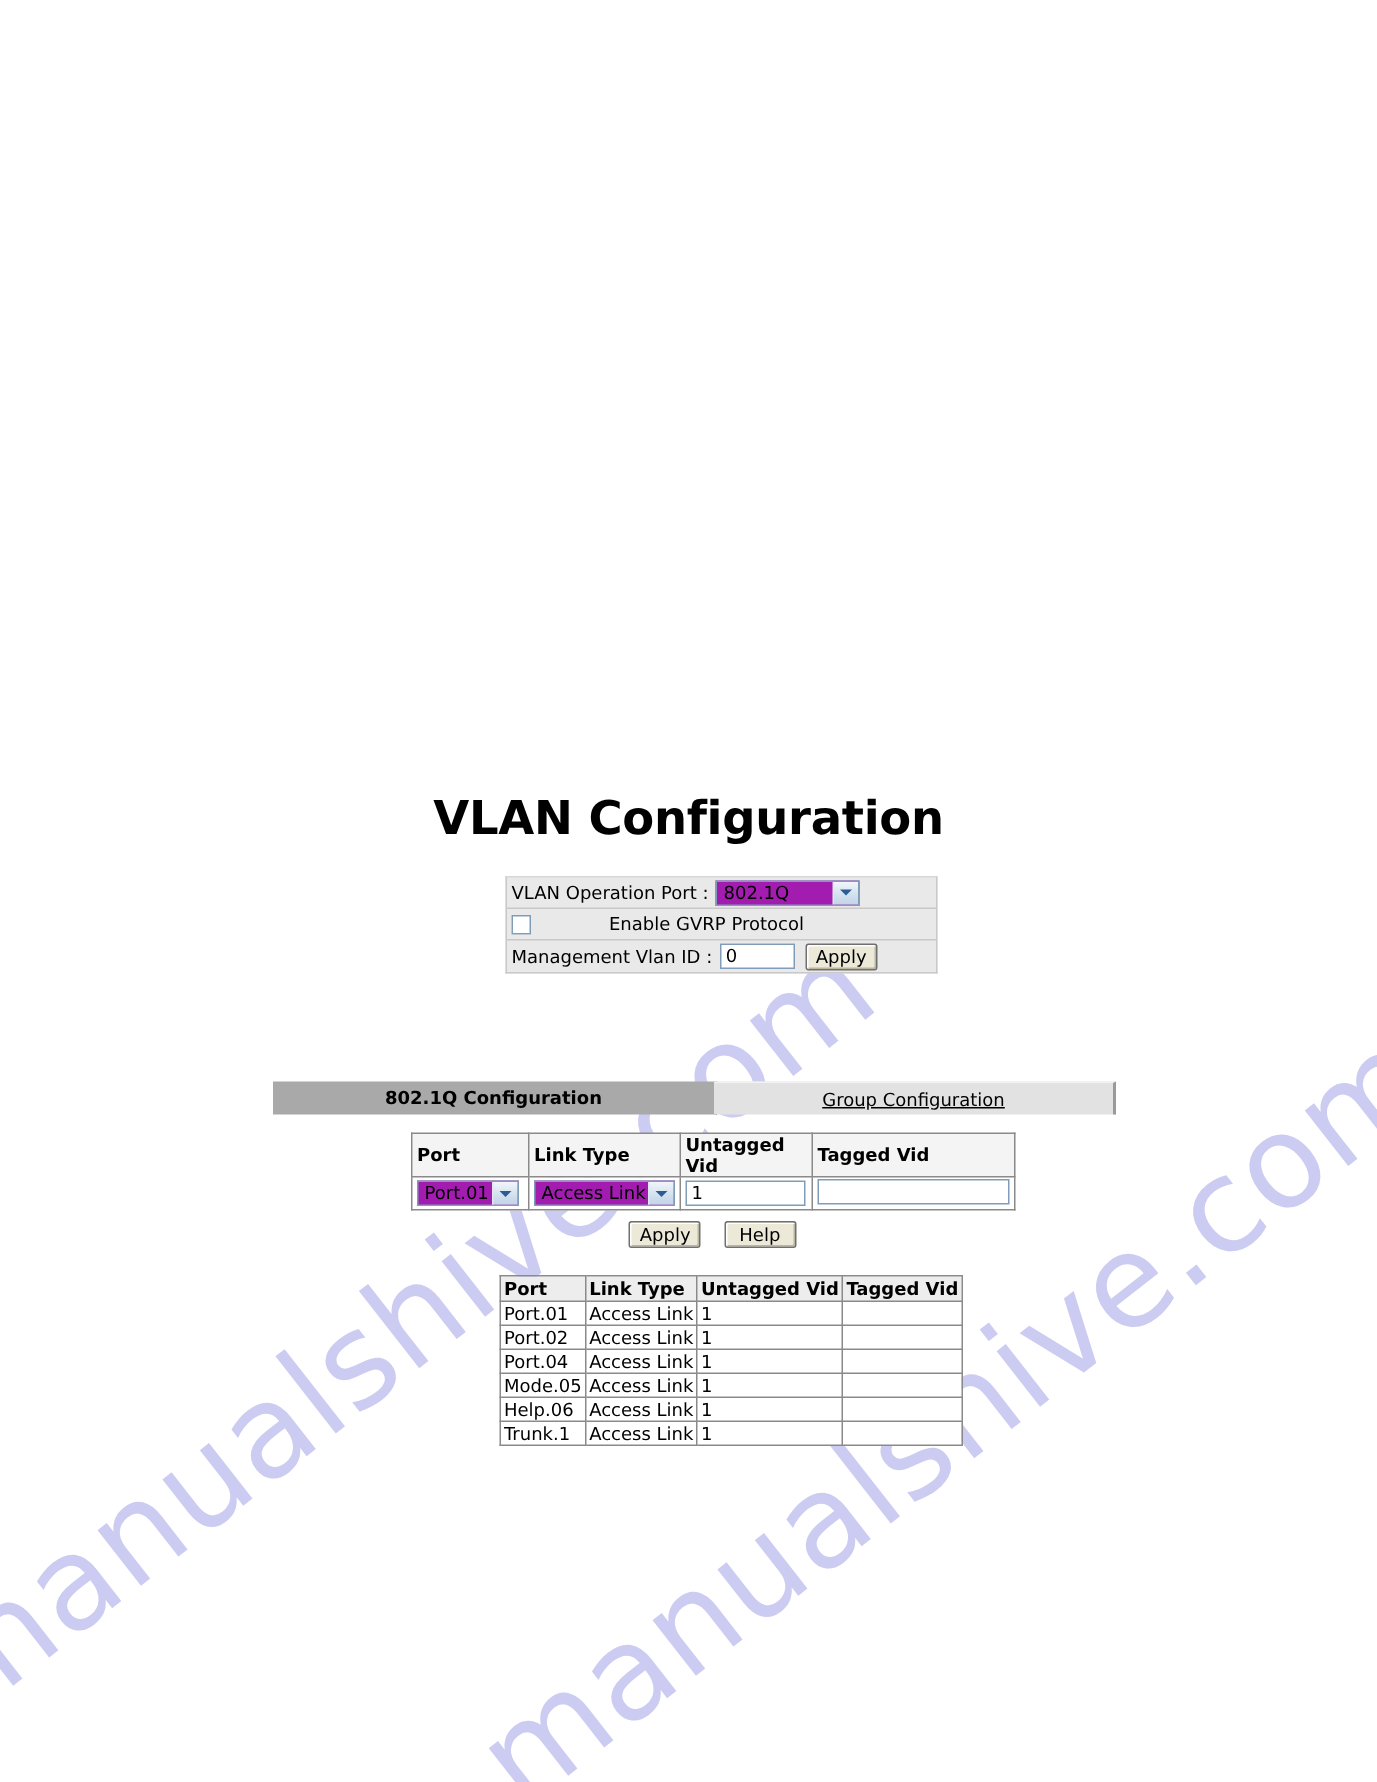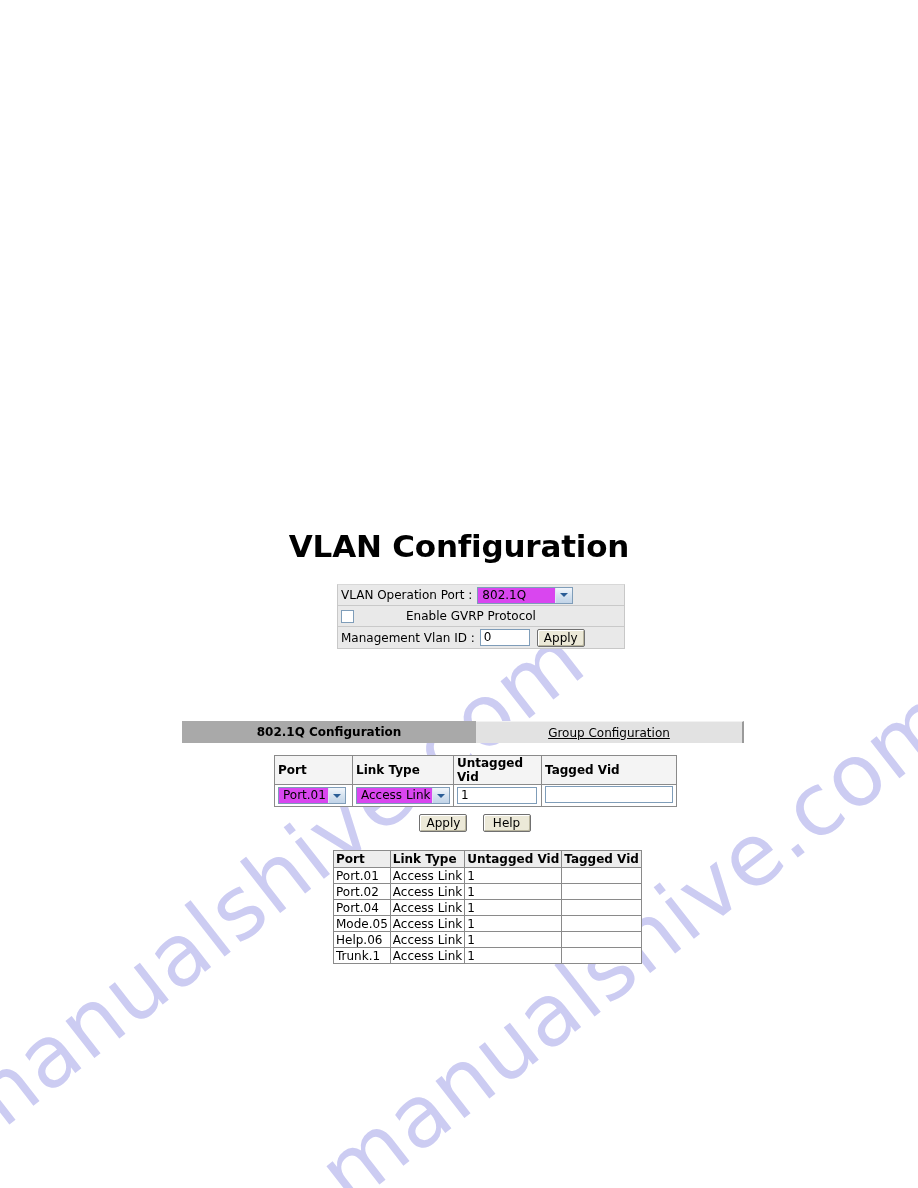--- a/index.html
+++ b/index.html
@@ -84,21 +84,21 @@
     font-size: 12px;
     color: #000;
     white-space: nowrap;
   }
 
   
   .xp-select {
     display: inline-flex;
     align-items: center;
     height: 17px;
-    background: #d946ef;
+    background: #a21caf;
     border: 1px solid #7f9db9;
     box-sizing: border-box;
     margin-left: 5px;
     font-size: 12px;
     line-height: 15px;
   }
   .xp-select .sel-text {
     padding: 0 4px 0 4px;
     white-space: nowrap;
     overflow: hidden;

